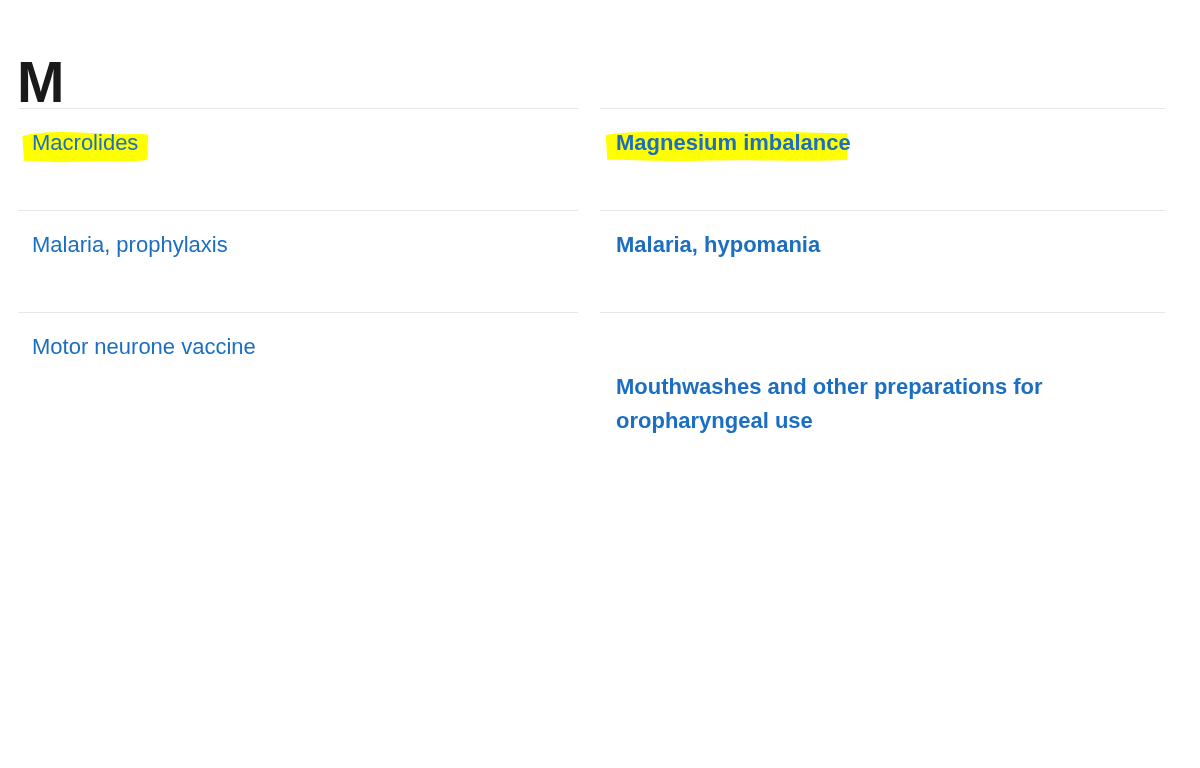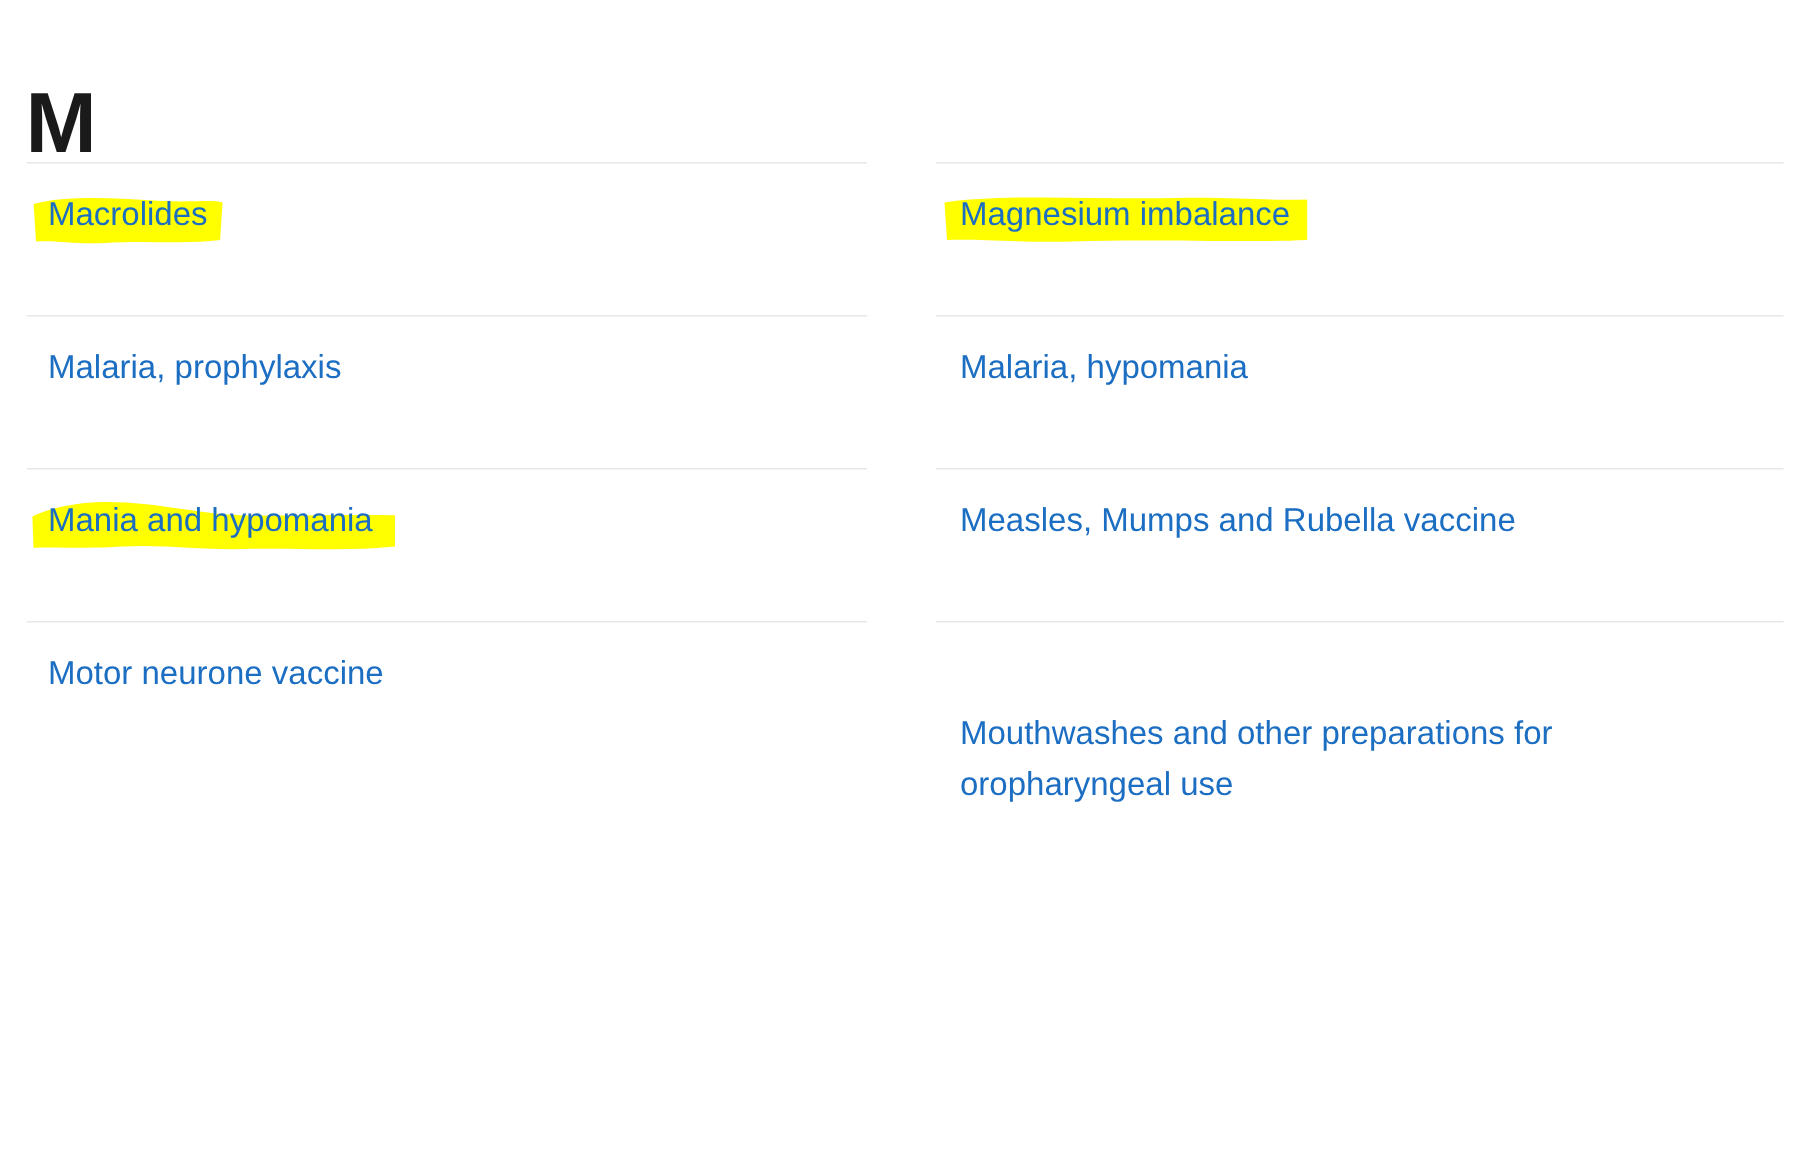--- a/index.html
+++ b/index.html
@@ -41,39 +41,39 @@
     position: absolute;
     left: 0;
     top: 108px;
     width: 1200px;
   }
 
   .index-row {
     display: flex;
     width: 1200px;
     align-items: stretch;
-    gap: 24px;
   }
 
   .index-cell {
     position: relative;
     box-sizing: border-box;
     border-top: 1px solid #e7e7e7;
   }
   .index-cell.left {
     width: 578px;
     margin-left: 18px;
     padding-left: 14px;
     padding-right: 10px;
   }
   .index-cell.right {
     width: 565px;
     margin-left: 22px;
     padding-left: 16px;
     padding-right: 10px;
+    font-weight: bold;
   }
   
   .index-cell.left  { width: 560px; }
 
   .cell-inner {
     position: relative;
     min-height: 67px;
     display: flex;
     flex-direction: column;
     justify-content: flex-start;
@@ -169,43 +169,20 @@
         <div class="cell-inner">
           <a class="index-link" href="#">
             <span class="line">
               <span class="txt">Malaria, hypomania</span>
             </span>
           </a>
         </div>
       </div>
     </div>
 
-    <div class="index-row">
-      <div class="index-cell left">
-        <div class="cell-inner">
-          <a class="index-link" href="#">
-            <span class="line">
-              <svg class="hl-svg" width="246" height="40" viewBox="0 0 312 48" preserveAspectRatio="none" style="width: 246.484px; height: 40px; top: 1px;">
-                <path d="M2 16 C 26 5, 60 2, 96 6 C 126 9, 150 14, 178 15 C 220 16, 266 14, 308 15 L 308 40 C 270 44, 224 41, 182 42 C 146 43, 112 38, 78 40 C 48 42, 20 40, 3 41 Z"></path>
-              </svg>
-              <span class="txt">Mania and hypomania</span>
-            </span>
-          </a>
-        </div>
-      </div>
-      <div class="index-cell right">
-        <div class="cell-inner">
-          <a class="index-link" href="#">
-            <span class="line">
-              <span class="txt">Measles, Mumps and Rubella vaccine</span>
-            </span>
-          </a>
-        </div>
-      </div>
-    </div>
 
 
 
     <div class="index-row tall">
       <div class="index-cell left">
         <div class="cell-inner">
           <a class="index-link" href="#">
             <span class="line">
               <span class="txt">Motor neurone vaccine</span>
             </span>

